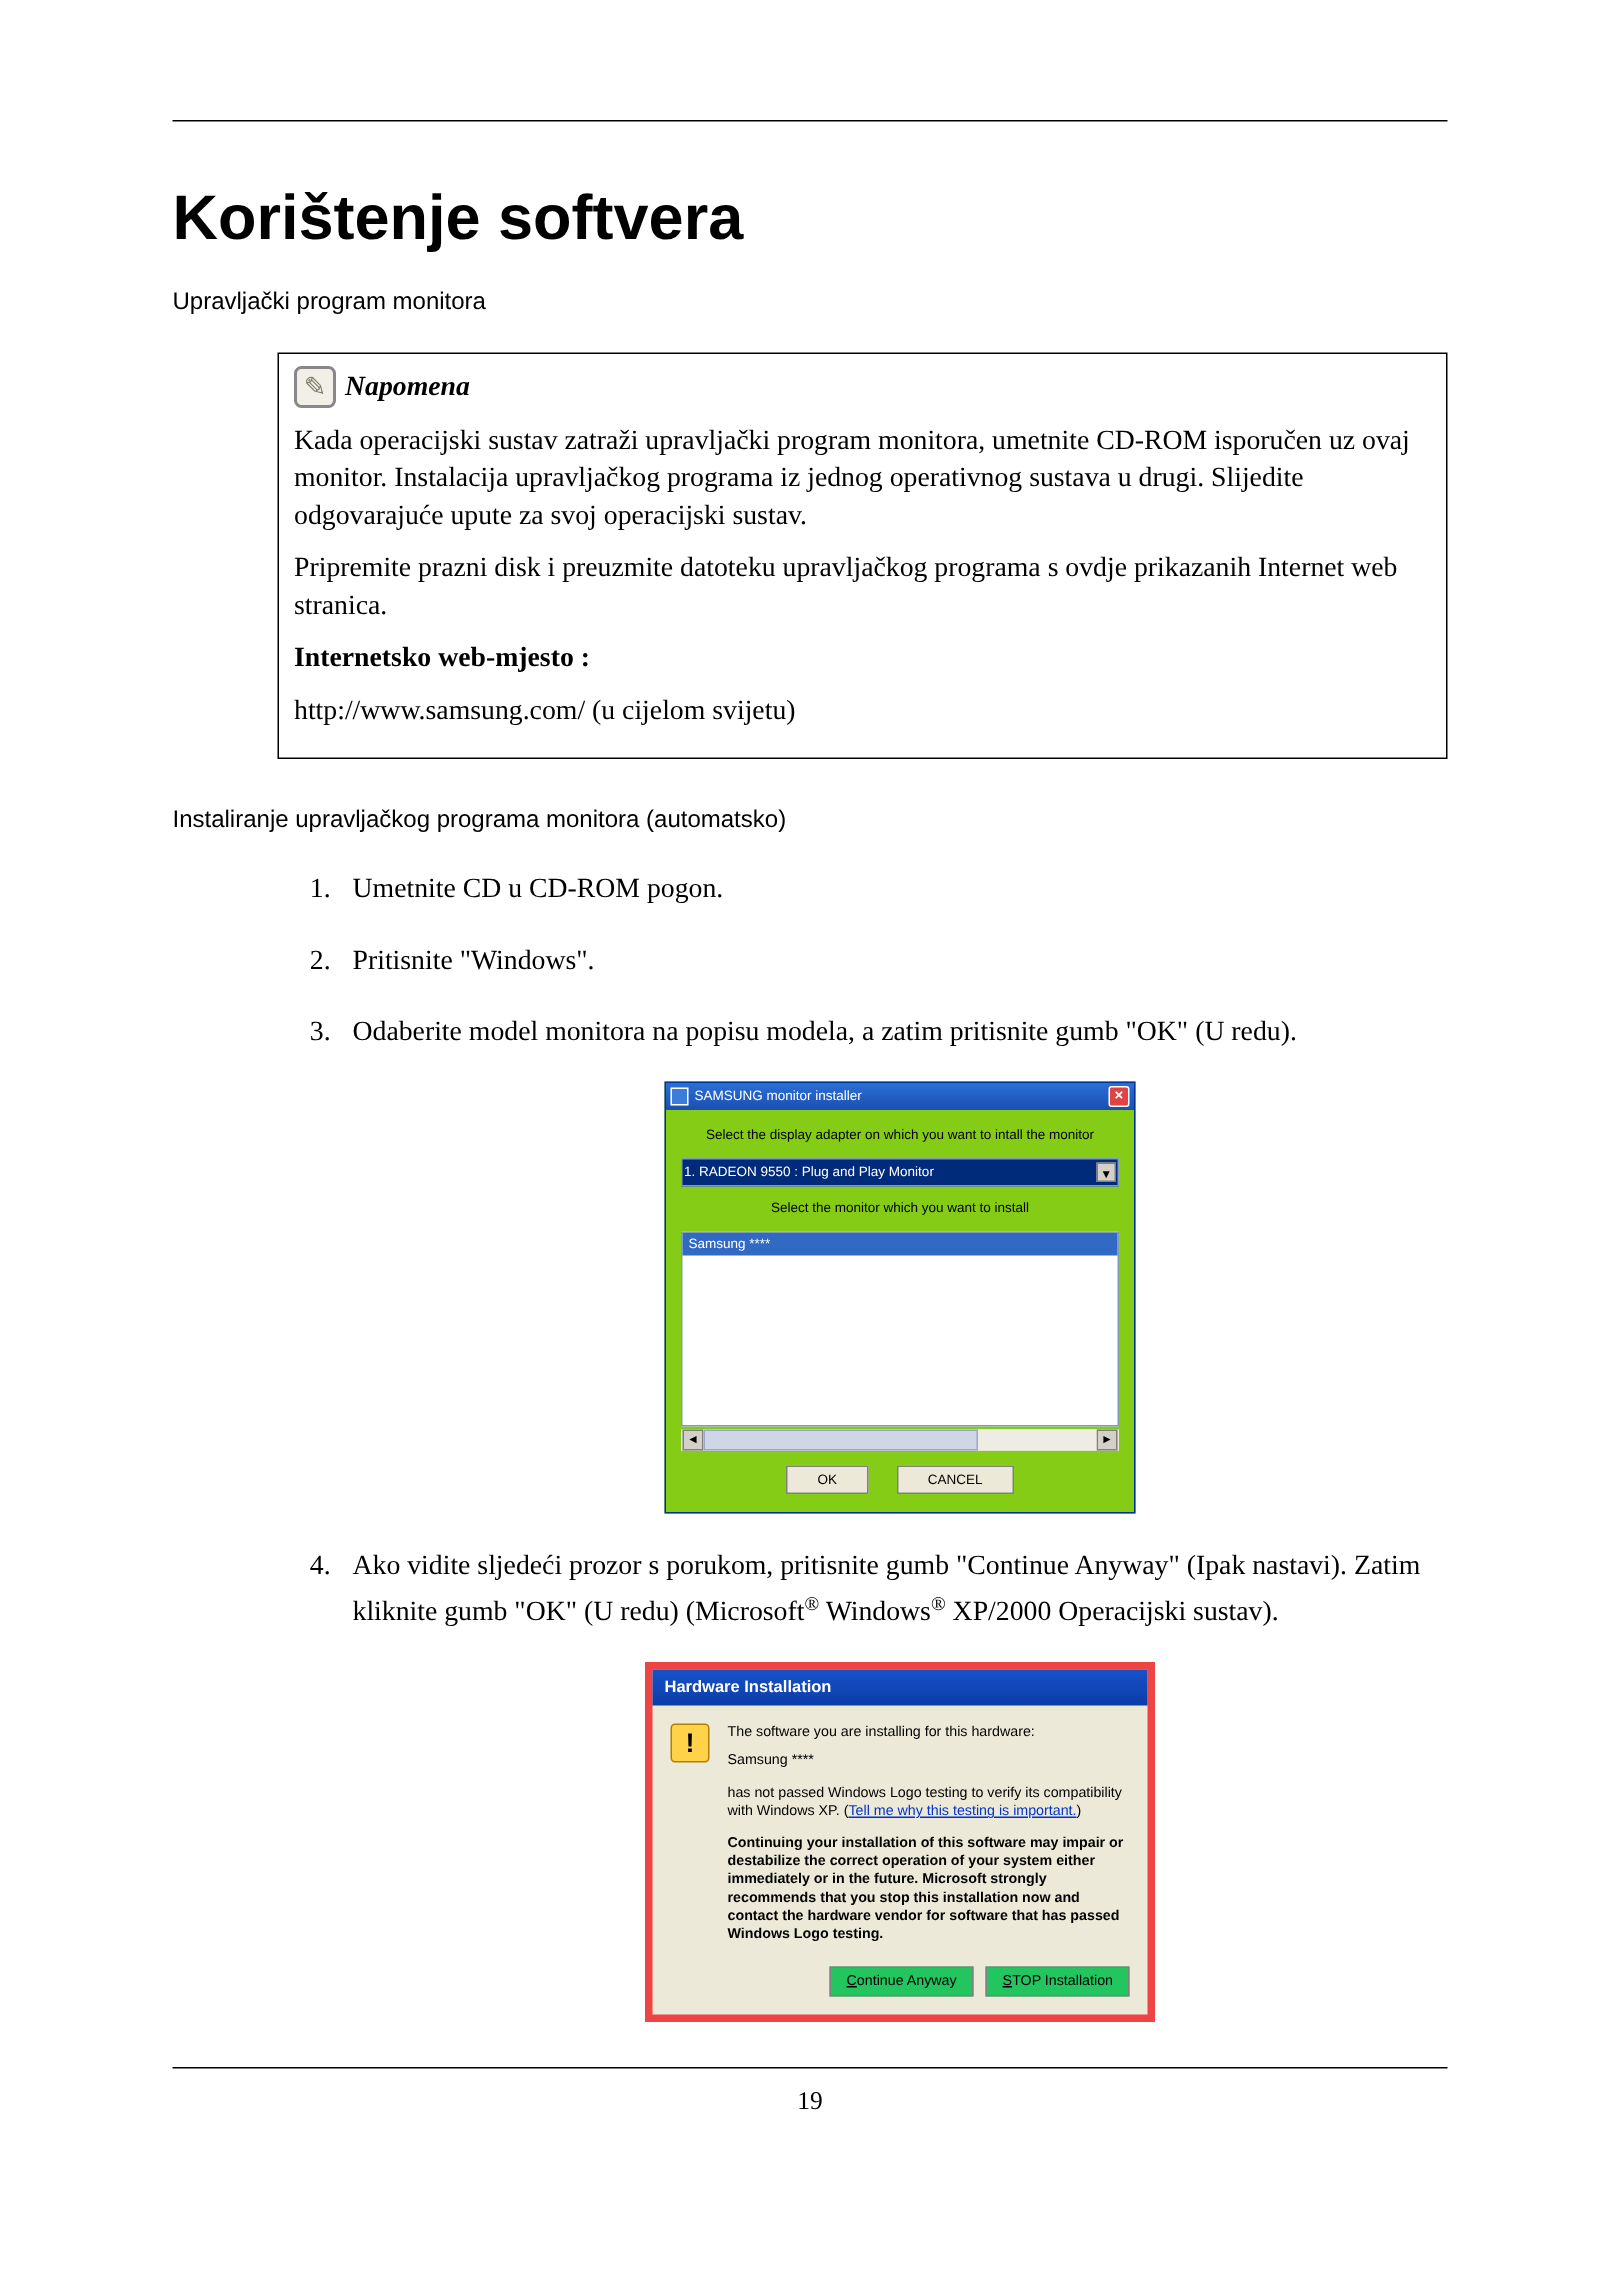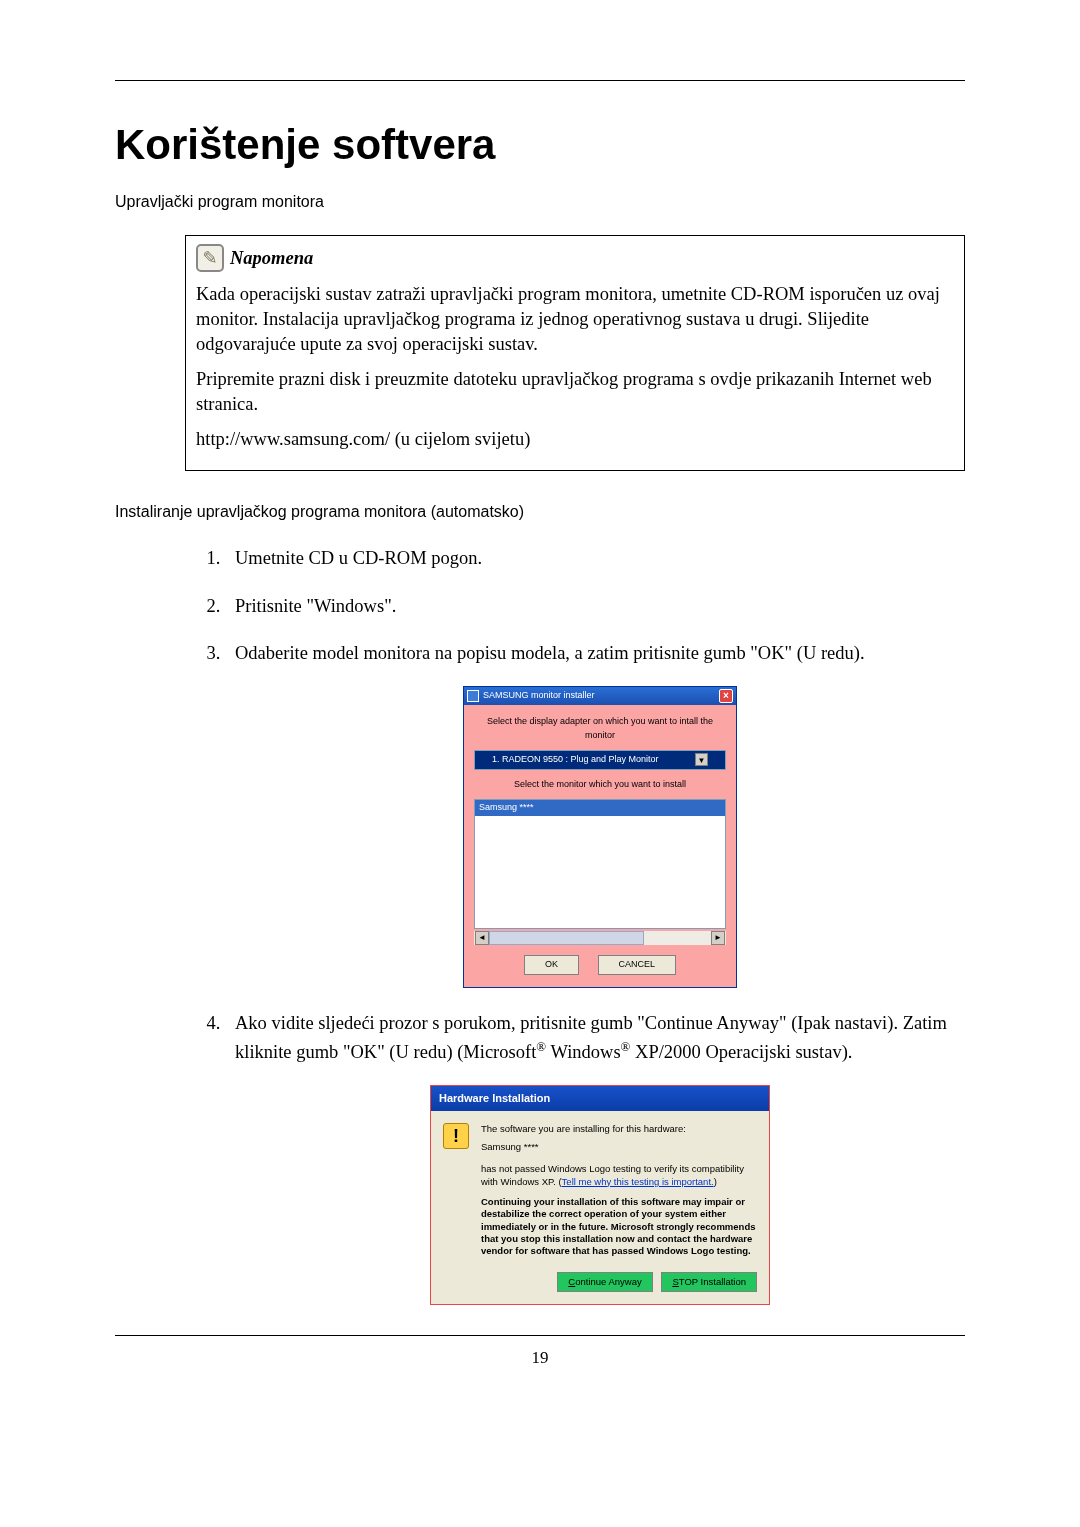--- a/index.html
+++ b/index.html
@@ -12,39 +12,39 @@
 .note-box { border: 1px solid #000; margin-left: 70px; margin-bottom: 32px; padding: 8px 10px; font-size: 18.5px; line-height: 1.35; }
 .note-header { display: flex; align-items: center; gap: 6px; margin-bottom: 10px; }
 .note-icon { width: 28px; height: 28px; border: 2px solid #888; border-radius: 5px; display: flex; align-items: center; justify-content: center; font-size: 18px; color: #7a7a68; background: #f2efe6; font-family: sans-serif; }
 .note-title { font-weight: bold; font-style: italic; }
 .note-box p { margin-bottom: 10px; }
 .bold { font-weight: bold; }
 ol.steps { margin-left: 70px; padding-left: 40px; font-size: 18.5px; line-height: 1.5; }
 ol.steps li { margin-bottom: 20px; padding-left: 10px; }
 .figure { display: block; margin: 18px auto 22px auto; }
 
-.dialog1 { width: 274px; border: 1px solid #003399; background: #fca5a5; font-family: Tahoma, sans-serif; font-size: 9px; }
+.dialog1 { width: 314px; border: 1px solid #003399; background: #84cc16; font-family: Tahoma, sans-serif; font-size: 9px; }
 .dlg1-title { background: linear-gradient(#2a6fd6, #1b4fb0); color: #fff; display: flex; align-items: center; justify-content: space-between; padding: 2px 3px; font-size: 9px; }
 .dlg1-title .t-left { display: flex; align-items: center; gap: 4px; }
 .dlg1-title .ico { width: 12px; height: 12px; background: #3b7dd8; border: 1px solid #fff; font-size: 8px; text-align: center; line-height: 10px; }
 .dlg1-close { width: 14px; height: 14px; background: #e04343; border: 1px solid #fff; color: #fff; text-align: center; line-height: 12px; font-weight: bold; font-size: 10px; border-radius: 2px; }
 .dlg1-body { padding: 10px 10px 12px; }
 .dlg1-label { text-align: center; margin-bottom: 8px; }
-.dlg1-select { border: 1px solid #7f9db9; background: #002a7a; color: #fff; padding: 2px 17px; display: flex; justify-content: space-between; align-items: center; margin-bottom: 8px; }
+.dlg1-select { border: 1px solid #7f9db9; background: #002a7a; color: #fff; padding: 2px 1px; display: flex; justify-content: space-between; align-items: center; margin-bottom: 8px; }
 .dlg1-select .arrow { background: #d4d0c8; color: #000; width: 13px; height: 13px; text-align: center; line-height: 13px; border: 1px solid #808080; font-size: 8px; }
 .dlg1-list { border: 1px solid #7f9db9; background: #fff; height: 130px; margin-bottom: 2px; }
 .dlg1-list-item { background: #316ac5; color: #fff; padding: 1px 4px; }
 .dlg1-hscroll { display: flex; align-items: center; background: #ece9d8; border: 1px solid #ece9d8; height: 14px; margin-bottom: 10px; }
 .dlg1-hscroll .sb-btn { width: 14px; height: 14px; background: #d4d0c8; border: 1px solid #808080; font-size: 8px; text-align: center; line-height: 12px; }
 .dlg1-hscroll .sb-track { flex: 1; background: #efece5; height: 14px; position: relative; }
 .dlg1-hscroll .sb-thumb { position: absolute; left: 0; top: 0; width: 70%; height: 100%; background: #cfd6e6; border: 1px solid #9aa7c7; }
 .dlg1-buttons { text-align: center; }
 .dlg1-btn { display: inline-block; background: #ece9d8; border: 1px solid #808080; padding: 2px 20px; margin: 0 8px; font-size: 9px; }
 
-.dialog2 { width: 340px; border: 1px solid #ef4444; background: #ece9d8; font-family: Tahoma, sans-serif; font-size: 9.5px; }
+.dialog2 { width: 340px; border: 5px solid #ef4444; background: #ece9d8; font-family: Tahoma, sans-serif; font-size: 9.5px; }
 .dlg2-title { background: linear-gradient(#1851c9, #0b3da8); color: #fff; padding: 4px 8px; font-weight: bold; font-size: 11px; }
 .dlg2-body { padding: 12px 12px 14px; display: flex; gap: 12px; }
 .dlg2-icon { width: 26px; height: 26px; border-radius: 3px; background: #ffd24a; border: 1px solid #b08000; color: #000; font-weight: bold; font-size: 18px; text-align: center; line-height: 24px; flex: 0 0 26px; font-family: Arial, sans-serif; }
 .dlg2-text { flex: 1; line-height: 1.3; }
 .dlg2-text .hw { margin-bottom: 6px; }
 .dlg2-text .name { margin-bottom: 10px; }
 .dlg2-text .logo { margin-bottom: 8px; }
 .dlg2-text .logo .link { color: #0033cc; text-decoration: underline; }
 .dlg2-text .warn { font-weight: bold; }
 .dlg2-buttons { text-align: right; padding: 0 12px 12px; }
@@ -62,20 +62,21 @@
   <h1>Korištenje softvera</h1>
   <h2>Upravljački program monitora</h2>
 
   <div class="note-box">
     <div class="note-header">
       <span class="note-icon">✎</span>
       <span class="note-title">Napomena</span>
     </div>
     <p>Kada operacijski sustav zatraži upravljački program monitora, umetnite CD-ROM isporučen uz ovaj monitor. Instalacija upravljačkog programa iz jednog operativnog sustava u drugi. Slijedite odgovarajuće upute za svoj operacijski sustav.</p>
     <p>Pripremite prazni disk i preuzmite datoteku upravljačkog programa s ovdje prikazanih Internet web stranica.</p>
+    <p class="bold">Internetsko web-mjesto :</p>
     <p>http://www.samsung.com/ (u cijelom svijetu)</p>
   </div>
 
   <h2>Instaliranje upravljačkog programa monitora (automatsko)</h2>
 
   <ol class="steps">
     <li>Umetnite CD u CD-ROM pogon.</li>
     <li>Pritisnite "Windows".</li>
     <li>
       <span>Odaberite model monitora na popisu modela, a zatim pritisnite gumb "OK" (U redu).</span>

